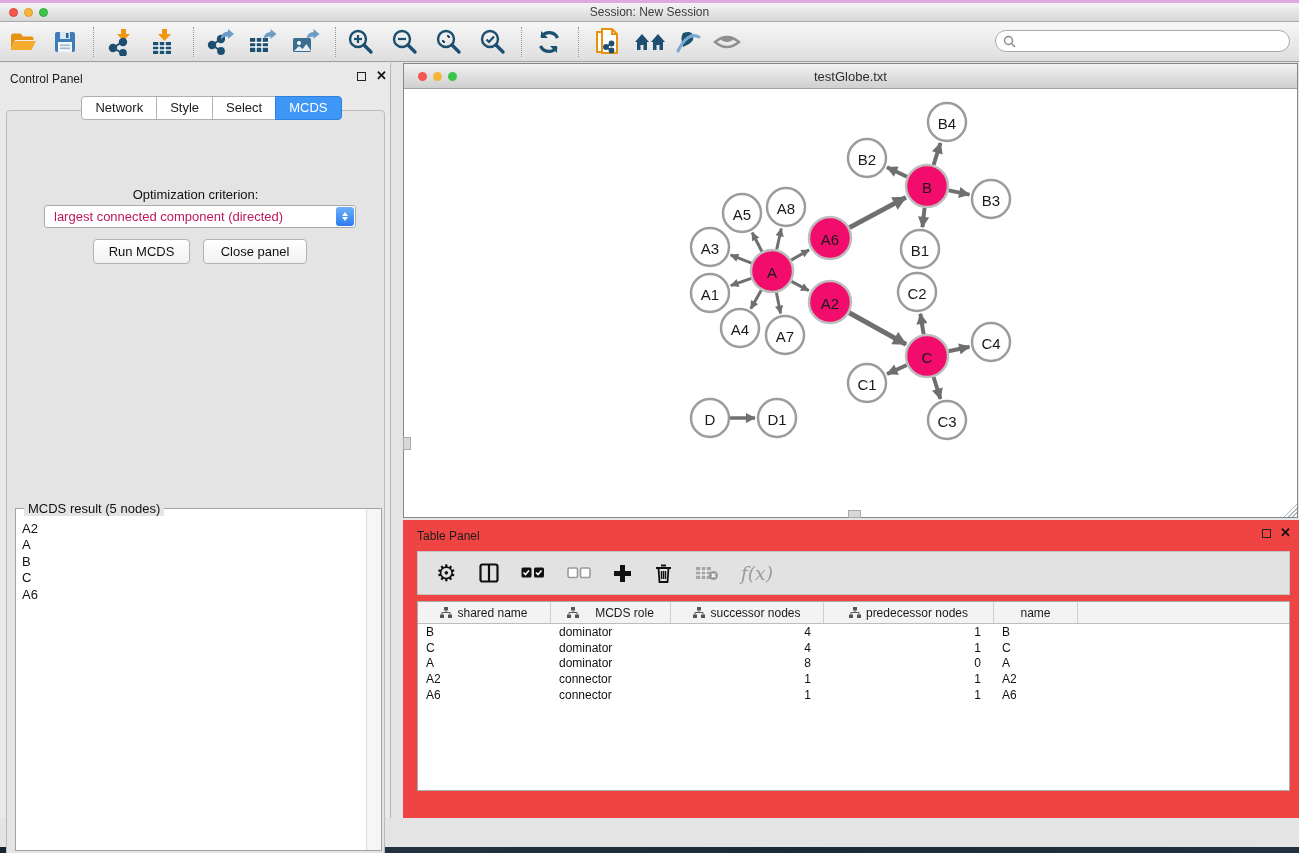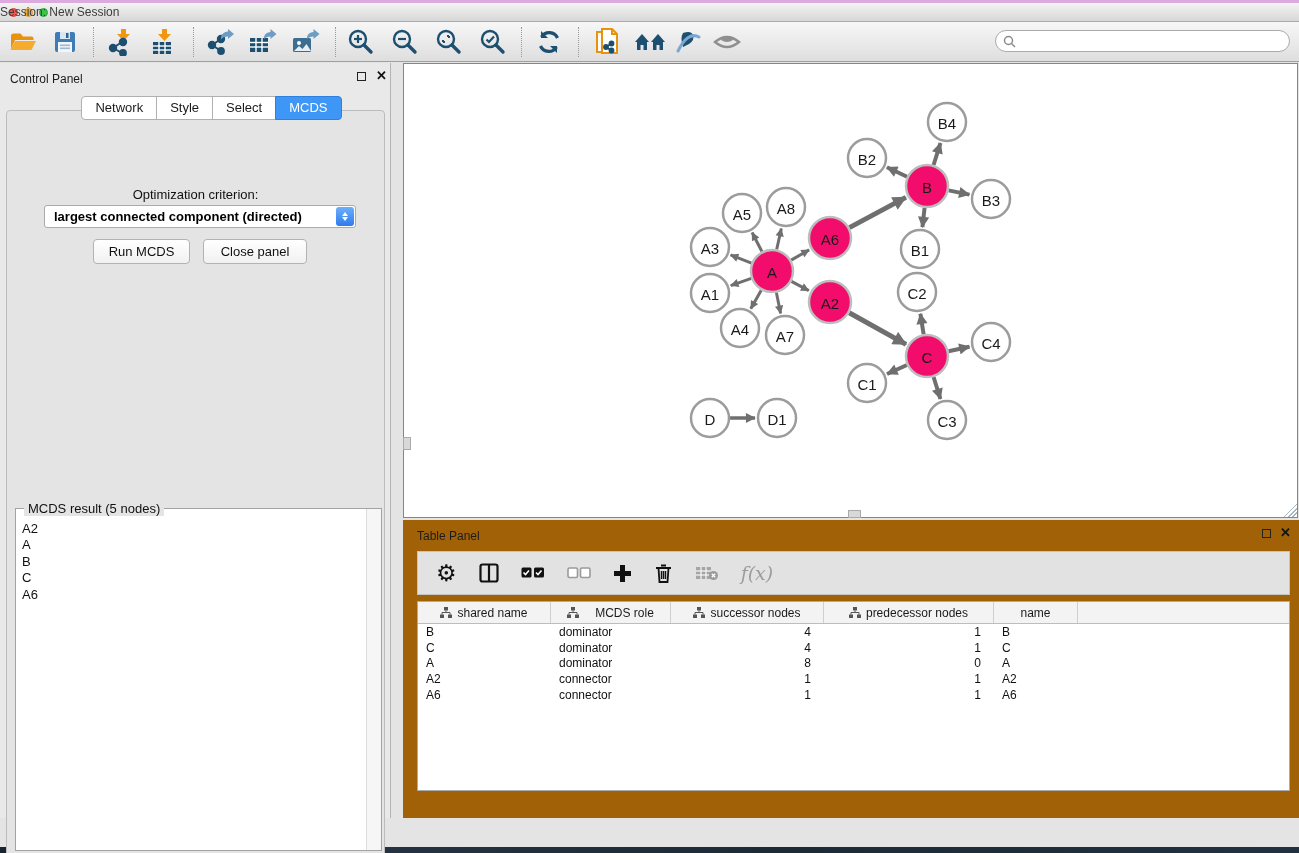--- a/index.html
+++ b/index.html
@@ -7,21 +7,21 @@
   body { font-family:"Liberation Sans", sans-serif; background:#1f2d3a; position:relative; overflow:hidden; }
 
   .strip-top { position:absolute; left:0; top:0; width:1299px; height:3px; background:#dcaade; }
   .strip-bottom { position:absolute; left:0; top:847px; width:1299px; height:6px; background:linear-gradient(90deg,#18242f,#243241 30%,#1c2a36 60%,#223140); }
 
   .app { position:absolute; left:0; top:3px; width:1299px; height:844px; background:#e4e4e4; }
 
   
   .titlebar { position:absolute; left:0; top:0; width:100%; height:19px;
     background:linear-gradient(#f4f4f4,#d7d7d7); border-bottom:1px solid #aaa; }
-  .titlebar .title { position:absolute; left:0; right:0; top:2px; text-align:left;
+  .titlebar .title { position:absolute; left:0; right:0; top:2px; text-align:center;
     font-size:12px; color:#3c3c3c; }
   .tl { position:absolute; top:5px; width:9px; height:9px; border-radius:50%; }
   .tl.red { left:9px; background:#f5564e; border:1px solid #d9433c;}
   .tl.yellow { left:24px; background:#f6b43a; border:1px solid #dd9a28;}
   .tl.green { left:39px; background:#3cc649; border:1px solid #2aa93a;}
 
   
   .toolbar { position:absolute; left:0; top:19px; width:100%; height:40px;
     background:linear-gradient(#f7f7f7,#dedede); border-bottom:1px solid #9f9f9f; }
   .tb-btn { position:absolute; top:3px; width:34px; height:34px; display:flex;
@@ -47,21 +47,21 @@
   .cp-tabs { position:absolute; left:0; top:33px; width:391px; display:flex; justify-content:center; z-index:3; }
   .tab { font-size:13px; color:#1a1a1a; background:#fff; border:1px solid #b0b0b0;
     padding:3px 13px 4px; margin-left:-1px; }
   .tab:first-child { border-radius:4px 0 0 4px;margin-left:32px; }
   .tab:last-child { border-radius:0 4px 4px 0; }
   .tab.active { background:#3e96f7; color:#fff; border-color:#2f7fdd; }
 
   .opt-label { position:absolute; left:0; width:100%; top:76px; text-align:center; font-size:13px; color:#111; }
   .cp-select { position:absolute; left:37px; top:94px; width:312px; height:23px; background:#fff;
     border:1px solid #ababab; border-radius:3px; display:flex; align-items:center; }
-  .cp-select .sel-text { flex:1; font-size:13px; color:#000000; padding-left:9px; white-space:nowrap;font-weight:bold; }
+  .cp-select .sel-text { flex:1; font-size:13px; color:#be185d; padding-left:9px; white-space:nowrap; }
   .sel-step { width:18px; height:19px; margin-right:1px; border-radius:3px;
     background:linear-gradient(#6cb0f9,#2e7bee); display:flex; flex-direction:column;
     align-items:center; justify-content:center; gap:1px; }
   .sel-step i { width:0; height:0; border-left:3.5px solid transparent; border-right:3.5px solid transparent; }
   .sel-step i.up { border-bottom:4px solid #fff; }
   .sel-step i.down { border-top:4px solid #fff; }
 
   .cp-btn { position:absolute; top:128px; height:25px; background:linear-gradient(#ffffff,#f1f1f1);
     border:1px solid #b3b3b3; border-radius:4px; font-size:13px; color:#111;
     font-family:"Liberation Sans",sans-serif; }
@@ -91,21 +91,21 @@
     background:#d8d8d8; border:1px solid #aaa; }
   .grip-bottom { position:absolute; left:444px; bottom:-1px; width:13px; height:8px;
     background:#d8d8d8; border:1px solid #aaa; }
   .grip-corner { position:absolute; right:0; bottom:0; width:14px; height:14px;
     background:
       linear-gradient(135deg, transparent 50%, #aab6bf 50%, #aab6bf 56%, transparent 56%,
       transparent 66%, #aab6bf 66%, #aab6bf 72%, transparent 72%,
       transparent 82%, #aab6bf 82%, #aab6bf 88%, transparent 88%); }
 
   
-  .table-panel { position:absolute; left:403px; top:517px; width:896px; height:298px; background:#a16207; }
+  .table-panel { position:absolute; left:403px; top:517px; width:896px; height:298px; background:#ef4444; }
   .table-panel .ph-title { left:14px; }
   .table-panel .ph-float { left:859px; } .table-panel .ph-close { left:877px; }
 
   .tp-toolbar { position:absolute; left:14px; top:31px; width:873px; height:44px;
     background:#e2e2e2; border:1px solid #c4c4c4; display:flex; align-items:center; gap:22px; padding-left:18px; }
   .tp-icon { display:flex; align-items:center; justify-content:center; height:30px; }
   .gear-glyph { font-size:23px; color:#111; line-height:24px; }
   .fx-glyph { font-family:"DejaVu Serif", serif; font-style:italic; font-size:19px; color:#9c9c9c; }
 
   .node-table { position:absolute; left:14px; top:81px; width:873px; height:190px;
@@ -334,20 +334,26 @@
             <div>B</div>
             <div>C</div>
             <div>A6</div>
           </div>
         <div class="mcds-scroll"></div>
       </div>
     </div>
   </div>
 
   <div class="net-window">
+    <div class="net-titlebar">
+      <span class="ntl red"></span>
+      <span class="ntl yellow"></span>
+      <span class="ntl green"></span>
+      <div class="title">testGlobe.txt</div>
+    </div>
     <div class="net-canvas">
       <svg id="graph-svg" width="893" height="428" viewBox="0 0 893 428">
           <defs>
             <marker id="arw" viewBox="0 0 4 4" refX="3.7" refY="2" markerWidth="3.1" markerHeight="2.8" orient="auto" markerUnits="strokeWidth">
               <path d="M0 0 L4 2 L0 4 Z" fill="#6f6f6f"></path>
             </marker>
           </defs>
           <line x1="357.8926957847771" y1="162.45921185056912" x2="348.1073042152229" y2="143.54078814943088" stroke="#6f6f6f" stroke-width="3" marker-end="url(#arw)"></line>
           <line x1="372.7013313337195" y1="160.50819961728223" x2="377.2986686662805" y2="139.49180038271777" stroke="#6f6f6f" stroke-width="3" marker-end="url(#arw)"></line>
           <line x1="347.48350183797004" y1="174.05812974373035" x2="326.51649816202996" y2="165.94187025626965" stroke="#6f6f6f" stroke-width="3" marker-end="url(#arw)"></line>

